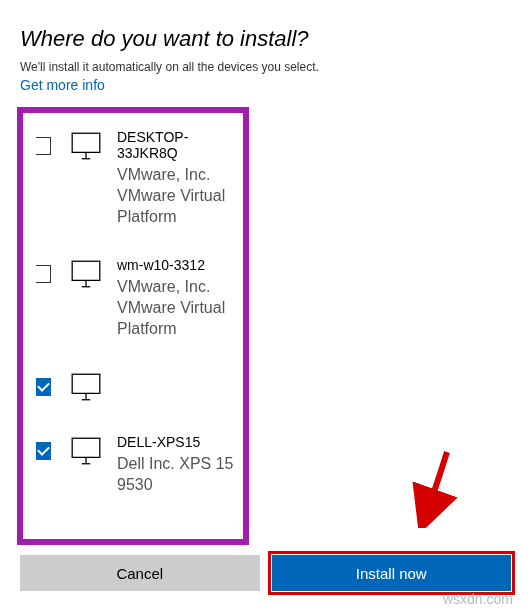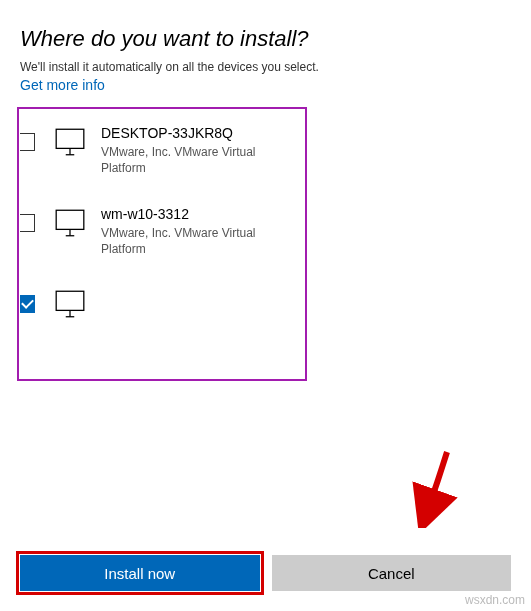--- a/index.html
+++ b/index.html
@@ -25,23 +25,23 @@
     }
     .info-link {
       font-size: 14px;
       color: #0067b8;
       cursor: pointer;
       display: inline-block;
       margin-bottom: 14px;
     }
     .device-list {
       position: relative;
-      border: 2px solid #a21caf;
-      padding: 8px 8px 36px 4px;
-      width: 290px;
+      border: 6px solid #a21caf;
+      padding: 8px 8px 36px 16px;
+      width: 232px;
       margin-left: -3px;
     }
     .device-row {
       display: flex;
       align-items: flex-start;
       padding: 8px 0 22px 0;
     }
     .checkbox {
       width: 18px;
       height: 18px;
@@ -80,21 +80,21 @@
       margin-right: 14px;
       margin-top: 0;
     }
     .device-info { flex: 1; }
     .device-name {
       font-size: 14px;
       color: #000;
       margin-bottom: 4px;
     }
     .device-desc {
-      font-size: 12px;
+      font-size: 16px;
       color: #555;
       line-height: 1.3;
     }
     .arrow-annotation {
       position: absolute;
       right: 72px;
       top: 444px;
       pointer-events: none;
     }
     .button-row {
@@ -120,23 +120,23 @@
       color: #000;
     }
     .btn-install {
       background: #0067b8;
       color: #fff;
       outline: 3px solid #d40000;
       outline-offset: 1px;
     }
     .watermark {
       position: absolute;
-      right: 6px;
+      right: 18px;
       bottom: 4px;
-      font-size: 12px;
+      font-size: 14px;
       color: #bbb;
     }
   </style>
 </head>
 <body>
 
 
 
 <h1 class="title">Where do you want to install?</h1>
 <div class="subtitle">We'll install it automatically on all the devices you select.</div>
@@ -178,35 +178,49 @@
     <div class="checkbox cut checked"></div>
     <span class="monitor-icon">
       <svg viewBox="0 0 32 32" width="34" height="34">
           <rect x="3" y="4" width="26" height="18" fill="none" stroke="#000" stroke-width="1.2"></rect>
           <line x1="12" y1="28" x2="20" y2="28" stroke="#000" stroke-width="1.2"></line>
           <line x1="16" y1="22" x2="16" y2="28" stroke="#000" stroke-width="1.2"></line>
         </svg>
     </span>
   </div>
 
+  <div class="device-row" style="padding-bottom:8px">
+    <div class="checkbox cut checked"></div>
+    <span class="monitor-icon">
+      <svg viewBox="0 0 32 32" width="34" height="34">
+          <rect x="3" y="4" width="26" height="18" fill="none" stroke="#000" stroke-width="1.2"></rect>
+          <line x1="12" y1="28" x2="20" y2="28" stroke="#000" stroke-width="1.2"></line>
+          <line x1="16" y1="22" x2="16" y2="28" stroke="#000" stroke-width="1.2"></line>
+        </svg>
+    </span>
+    <div class="device-info">
+      <div class="device-name">DELL-XPS15</div>
+      <div class="device-desc">Dell Inc. XPS 15 9530</div>
+    </div>
+  </div>
 
 </div>
 
 <div class="arrow-annotation">
   <svg width="50" height="84">
     <defs>
       <marker id="ah" markerWidth="8" markerHeight="8" refX="4" refY="4" orient="auto">
         <polygon points="0,0 8,4 0,8" fill="#d40000"></polygon>
       </marker>
     </defs>
     <path d="M 38 8 Q 28 40 18 68" stroke="#d40000" stroke-width="6" fill="none" marker-end="url(#ah)"></path>
   </svg>
 </div>
 
 <div class="button-row">
+  <button class="btn btn-cancel">Cancel</button>
   <button class="btn btn-install">Install now</button>
-  <button class="btn btn-cancel">Cancel</button>
 </div>
 
 <div class="watermark">wsxdn.com</div>
 
 
 
 
 </body></html>

